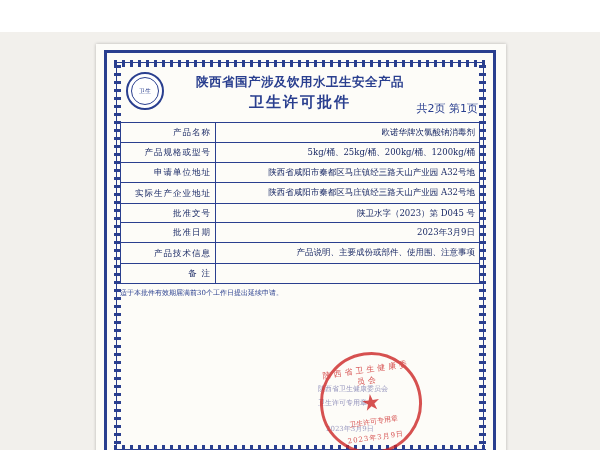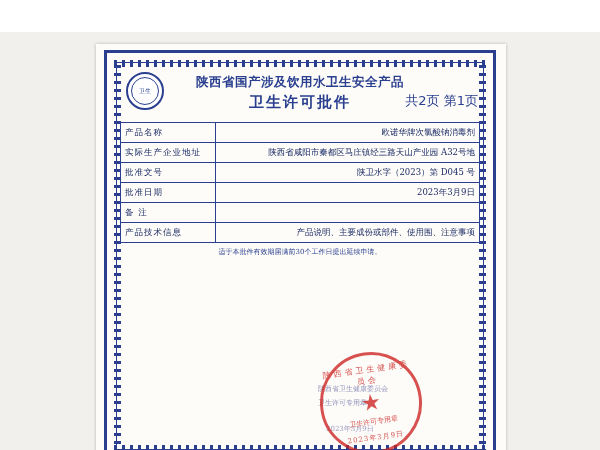--- a/index.html
+++ b/index.html
@@ -71,52 +71,51 @@
     font-size:12.5px;font-weight:bold;letter-spacing:.5px;
     font-family:"DejaVu Serif","Liberation Serif",serif;
     line-height:1.5;
   }
   .title2{
     font-size:15px;font-weight:bold;letter-spacing:2px;
     font-family:Liberation Serif, serif;
     line-height:1.4;
   }
   .pageinfo{
-    position:absolute;right:2px;bottom:10px;
-    font-size:13px;color:#2a3f8f;
+    position:absolute;right:2px;bottom:4px;
+    font-size:11px;color:#2a3f8f;
   }
   
   table.doc{
     width:100%;border-collapse:collapse;
     table-layout:fixed;
     margin-top:2px;
   }
   table.doc td{
     border:1px solid #2a3f8f;
     color:#1b2a66;
     font-size:8.5px;
     padding:3px 4px;
     line-height:1.5;
     font-family:"DejaVu Serif","Liberation Serif",serif;
     vertical-align:middle;
   }
   td.label{
-    width:86px;text-align:left;letter-spacing:1px;
+    width:86px;text-align:right;letter-spacing:1px;
     white-space:nowrap;
   }
   td.value{
     text-align:right;
     color:#111;
   }
   td.value.tall{line-height:1.6;}
   .note{
     margin-top:4px;
     font-size:7px;color:#2a3f8f;
     font-family:"DejaVu Serif","Liberation Serif",serif;
-    text-align:center;
   }
   
   .seal{
     position:absolute;left:320px;top:320px;width:96px;height:96px;
     border-radius:50%;
     border:3px solid #cc2222;
     color:#cc2222;
     opacity:.78;
     transform:rotate(-8deg);
   }
@@ -180,38 +179,46 @@
       <div class="pageinfo">共2页 第1页</div>
     </div>
 
     <table class="doc">
       <tbody>
         <tr>
           <td class="label">产品名称</td>
           <td class="value">欧诺华牌次氯酸钠消毒剂</td>
         </tr>
         <tr>
+          <td class="label">产品规格或型号</td>
+          <td class="value">5kg/桶、25kg/桶、200kg/桶、1200kg/桶</td>
+        </tr>
+        <tr>
+          <td class="label">申请单位地址</td>
+          <td class="value tall">陕西省咸阳市秦都区马庄镇经三路天山产业园 A32号地</td>
+        </tr>
+        <tr>
           <td class="label">实际生产企业地址</td>
           <td class="value tall">陕西省咸阳市秦都区马庄镇经三路天山产业园 A32号地</td>
         </tr>
         <tr>
           <td class="label">批准文号</td>
           <td class="value">陕卫水字（2023）第 D045 号</td>
         </tr>
         <tr>
           <td class="label">批准日期</td>
           <td class="value">2023年3月9日</td>
         </tr>
         <tr>
+          <td class="label">产品技术信息</td>
+          <td class="value tall">产品说明、主要成份或部件、使用围、注意事项</td>
+        </tr>
+        <tr>
           <td class="label">备    注</td>
           <td class="value"></td>
-        </tr>
-        <tr>
-          <td class="label">产品技术信息</td>
-          <td class="value tall">产品说明、主要成份或部件、使用围、注意事项</td>
         </tr>
       </tbody>
     </table>
 
     <div class="note">适于本批件有效期届满前30个工作日提出延续申请。</div>
   </div>
 
   <div class="stamp-line">陕西省卫生健康委员会</div>
   <div class="stamp-line2">卫生许可专用章</div>
   <div class="stamp-line3">2023年3月9日</div>

